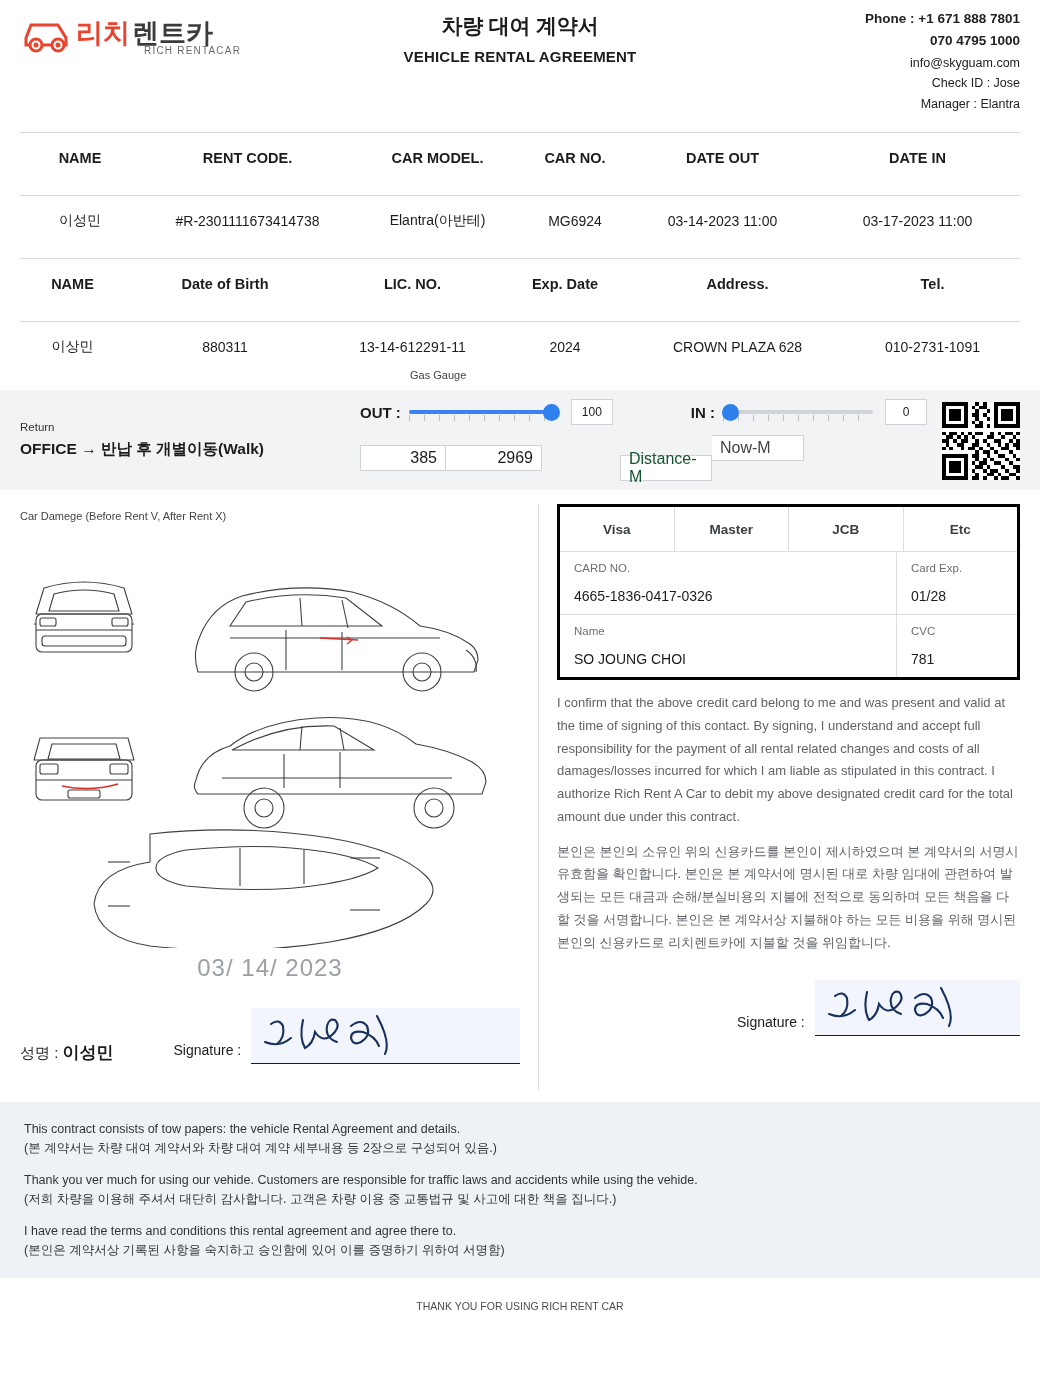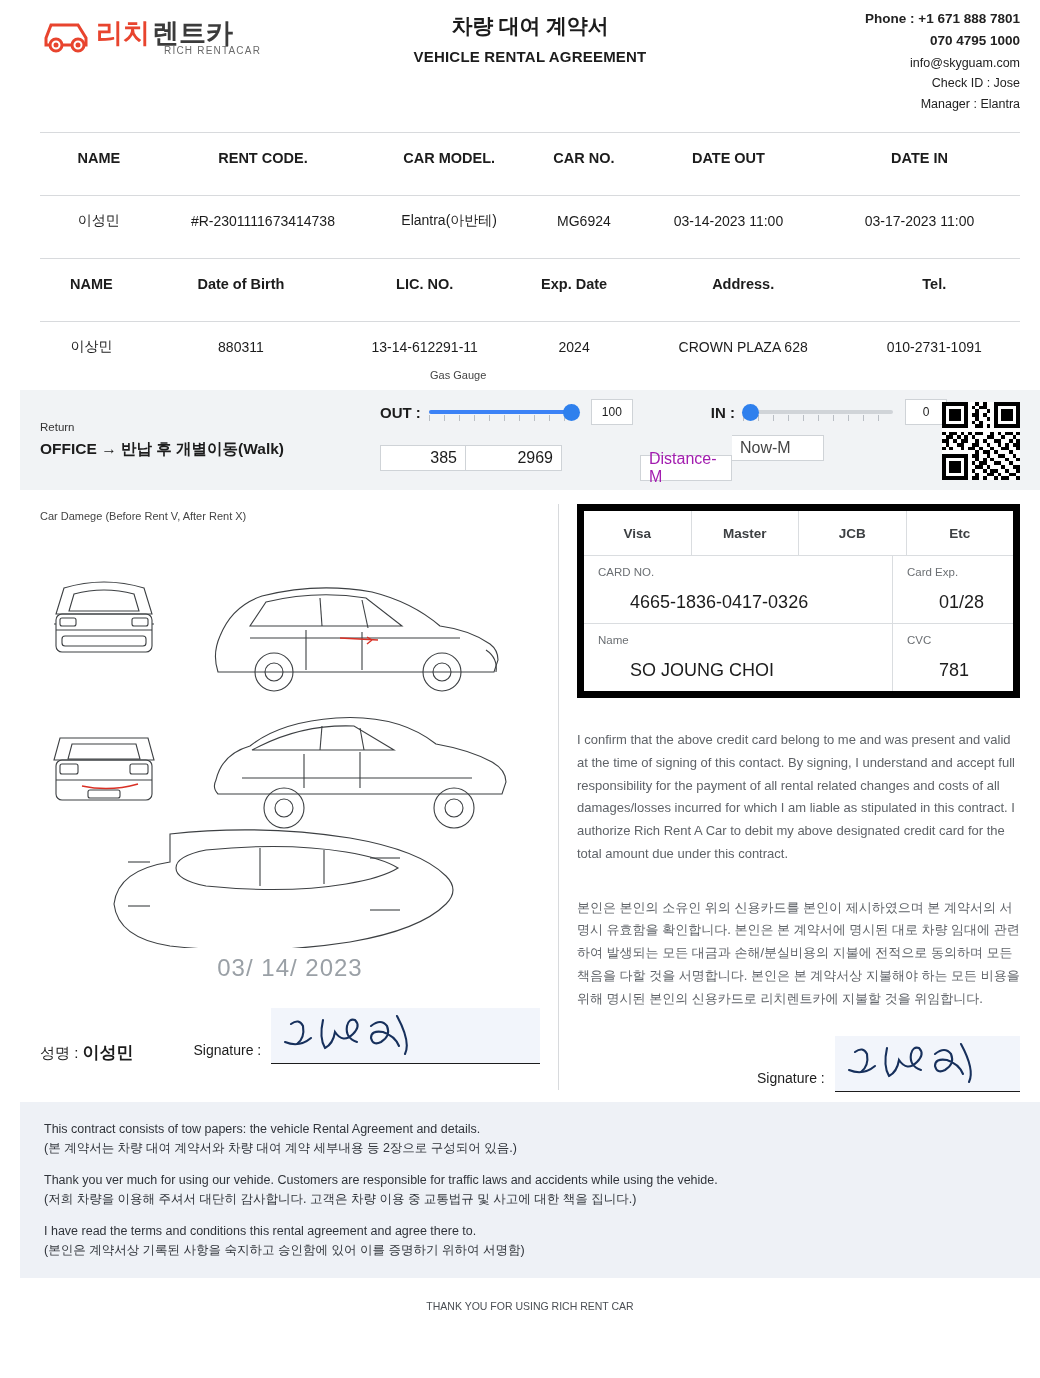--- a/index.html
+++ b/index.html
@@ -5,21 +5,21 @@
   * { box-sizing: border-box; }
   html, body { margin:0; padding:0; }
   body {
     width: 1040px; height: 1378px;
     font-family: "Liberation Sans", sans-serif;
     color: #1c1c1c;
     background: #ffffff;
     position: relative;
     overflow: hidden;
   }
-  .page { width:1040px; height:1378px; position:relative;padding-left:20px; }
+  .page { width:1040px; height:1378px; position:relative; }
 
   
   .header { display:flex; align-items:flex-start; padding: 8px 20px 0 20px; height: 120px; }
   .logo-wrap { width: 250px; padding-top: 4px; }
   .logo-svg { display:block; }
   .title-wrap { flex: 1; text-align:center; padding-top: 4px; }
   .title-ko { font-size: 21px; font-weight: bold; letter-spacing: -0.2px; }
   .title-en { font-size: 15px; font-weight: bold; margin-top: 8px; letter-spacing: 0.2px; }
   .contact-wrap { width: 250px; text-align: right; font-size: 12.5px; line-height: 1.65; }
   .contact-strong { font-weight: bold; font-size: 13.5px; }
@@ -66,52 +66,52 @@
   .slider .fill { position:absolute; left:0; height: 4px; background:#3b82f6; border-radius:2px; }
   .slider .ticks { position:absolute; left:0; right:0; top: 12px; height: 6px;
     background-image: repeating-linear-gradient(to right, #b9bec4 0 1px, transparent 1px 15px); }
   .slider .knob { position:absolute; width: 15px; height: 15px; border-radius:50%; background:#2f80ed; box-shadow:0 0 0 1px #2f80ed; }
   .num-box { width: 42px; height: 26px; border:1px solid #cfd3d7; background:#fff; font-size:12px;
              display:flex; align-items:center; justify-content:center; margin-left: 12px; }
   .fields-row { display:flex; margin-top: 10px; }
   .fld { height: 26px; border:1px solid #cfd3d7; background:#fff; font-size:16px; display:flex; align-items:center; padding: 0 8px; }
   .fld.a { width: 86px; justify-content:flex-end; }
   .fld.b { width: 96px; justify-content:flex-end; border-left:none; }
-  .fld.c { width: 92px; color:#a21caf;margin-top:20px; }
+  .fld.c { width: 92px; color:#14532d;margin-top:20px; }
   .fld.d { width: 92px; color:#444; border-left:none; }
   .out-block { margin-right: 70px; }
   .qr { position:absolute; right: 20px; top: 12px; }
 
   
   .main { display:flex; padding: 14px 20px 0 20px; height: 600px; }
   .left-col { width: 500px; position:relative; }
   .divider { width:1px; background:#d8dadd; margin: 0 18px; }
   .right-col { flex:1; }
   .damage-label { font-size: 11px; color:#444; margin-bottom: 6px; margin-top: 6px; }
   .cars { position:relative; height: 420px; }
   .date-big { text-align:center; font-size: 24px; color:#9aa0a6; letter-spacing: 1px; margin-top: 6px; }
   .sign-row { display:flex; align-items:flex-end; margin-top: 26px; }
   .sign-name { font-size: 15px; }
   .sign-name b { font-size: 17px; }
   .sign-label { font-size: 14px; margin-left: 60px; margin-bottom: 6px; }
   .sign-box { flex:1; margin-left: 10px; border-bottom: 1px solid #1c1c1c; background:#f2f5fb; height: 56px; position:relative; }
 
   
-  .card-table { border:7px solid #000000; }
+  .card-table { border:3px solid #000000; }
   .card-head { display:flex; height: 44px; }
   .card-head div { flex:1; display:flex; align-items:center; justify-content:center; font-size: 13.5px; font-weight:bold; color:#3d4043; border-right:1px solid #dadde0; }
   .card-head div:last-child { border-right:none; }
   .card-split { display:flex; border-top:1px solid #dadde0; }
   .card-cell { padding: 10px 14px; }
   .card-cell.big { flex: 1; border-right:1px solid #dadde0; }
   .card-cell.small { width: 120px; }
   .card-key { font-size: 11.5px; color:#6b6f73; }
-  .card-val { font-size: 18px; margin-top: 14px; margin-left: 32px; }
-
-  .para { font-size: 13px; line-height: 1.75; color:#5f6368; margin-top: 31px; }
+  .card-val { font-size: 14px; margin-top: 14px; }
+
+  .para { font-size: 13px; line-height: 1.75; color:#5f6368; margin-top: 12px; }
   .para.ko { color:#5f6368; }
   .sign-row2 { display:flex; align-items:flex-end; margin-top: 26px; }
   .sign-row2 .sign-label { margin-left: 180px; }
 
   
   .terms { background:#eef1f6; margin-top: 12px; padding: 18px 24px; font-size: 12.5px; line-height: 1.55; color:#30343a; }
   .terms p { margin: 0 0 12px 0; }
   .terms p:last-child { margin-bottom: 0; }
   .thankyou { text-align:center; font-size: 10.5px; color:#4a4e53; padding: 22px 0 0 0; }
 </style>

